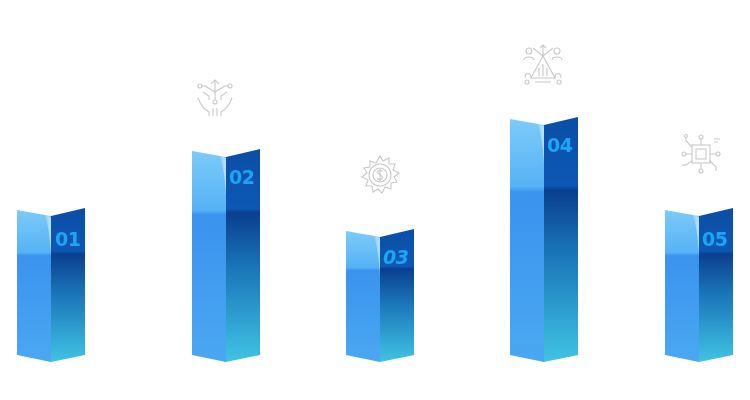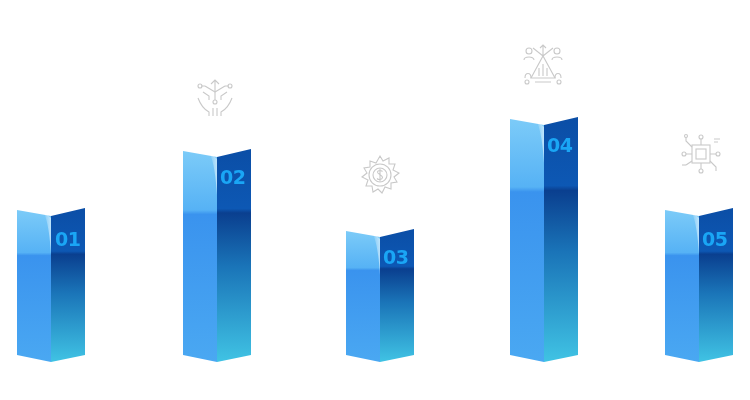--- a/index.html
+++ b/index.html
@@ -38,30 +38,30 @@
 
 <div class="bar" style="left:17px; top:208px;">
   <svg width="68" height="154" viewBox="0 0 68 154">
     <polygon points="0,2 34,8 34,154 0,147" fill="url(#lf)"></polygon>
     <polygon points="34,8 68,0 68,147 34,154" fill="url(#rf)"></polygon>
     <path d="M26,3 C31,12 33,30 34,46 L34,10 Z" fill="url(#gl)"></path>
     <text class="num" x="38" y="38">01</text>
   </svg>
 </div>
 
-<div class="bar" style="left:183px; top:149px;">
+<div class="bar" style="left:192px; top:149px;">
   <svg width="68" height="213" viewBox="0 0 68 213">
     <polygon points="0,2 34,8 34,213 0,206" fill="url(#lf)"></polygon>
     <polygon points="34,8 68,0 68,206 34,213" fill="url(#rf)"></polygon>
     <path d="M26,3 C31,12 33,30 34,46 L34,10 Z" fill="url(#gl)"></path>
     <text class="num" x="37" y="35">02</text>
   </svg>
 </div>
 
-<div class="bar" style="left:346px; top:229px;">
+<div class="bar" style="left:346px; top:229px;font-style:italic;">
   <svg width="68" height="133" viewBox="0 0 68 133">
     <polygon points="0,2 34,8 34,133 0,126" fill="url(#lf)"></polygon>
     <polygon points="34,8 68,0 68,126 34,133" fill="url(#rf)"></polygon>
     <path d="M26,3 C31,12 33,30 34,46 L34,10 Z" fill="url(#gl)"></path>
     <text class="num" x="37" y="35">03</text>
   </svg>
 </div>
 
 <div class="bar" style="left:510px; top:117px;">
   <svg width="68" height="245" viewBox="0 0 68 245">

